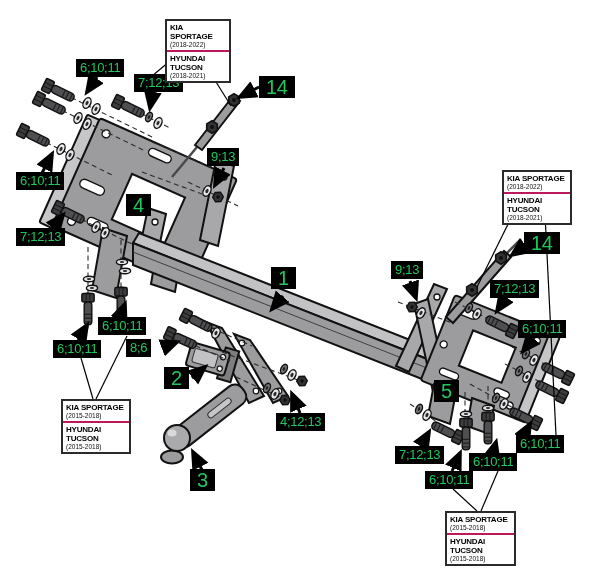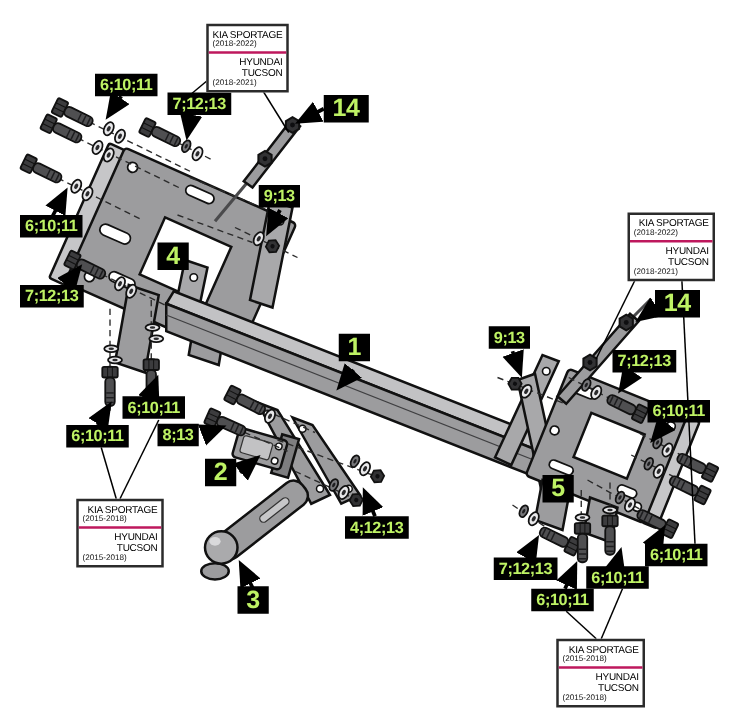--- a/index.html
+++ b/index.html
@@ -1,25 +1,25 @@
 <!DOCTYPE html>
 <html><head>
 <meta charset="utf-8">
 <style>
   html,body{margin:0;padding:0;background:#fff;}
   .stage{position:relative;width:600px;height:570px;background:#ffffff;overflow:hidden;
          font-family:"Liberation Sans",sans-serif;}
   .stage svg{position:absolute;left:0;top:0;}
-  .callout{position:absolute;background:#000;color:#bef264;font-weight:bold;font-size:13px;
+  .callout{position:absolute;background:#000;color:#22c55e;font-weight:normal;font-size:13px;
            line-height:16px;padding:1px 4px;white-space:nowrap;letter-spacing:-0.3px;z-index:5;}
   .callout.num{font-size:20px;line-height:20px;padding:1px 7px;}
   .vbox{position:absolute;background:#fff;border:2px solid #2b2b2b;z-index:5;}
   .vrow{padding:2px 3px 1px 3px;}
   .vrow + .vrow{border-top:2px solid #be185d;}
-  .vmodel{display:block;font-weight:normal;font-size:8px;line-height:9px;letter-spacing:-0.2px;color:#000;text-align:right;}
+  .vmodel{display:block;font-weight:bold;font-size:8px;line-height:9px;letter-spacing:-0.2px;color:#000;}
   .vyears{display:block;font-size:6.5px;line-height:8px;color:#111;}
 </style>
 </head>
 <body>
 
 <div class="stage">
 
 <svg width="600" height="570" viewBox="0 0 600 570">
   <defs>
     <marker id="ah" markerWidth="8" markerHeight="8" refX="5.5" refY="3" orient="auto">
@@ -271,21 +271,21 @@
 <div class="callout" style="left:76px;top:59px">6;10;11</div>
 <div class="callout" style="left:134px;top:74px">7;12;13</div>
 <div class="callout num" style="left:259px;top:76px">14</div>
 <div class="callout" style="left:16px;top:172px">6;10;11</div>
 <div class="callout num" style="left:126px;top:194px">4</div>
 <div class="callout" style="left:16px;top:228px">7;12;13</div>
 <div class="callout" style="left:207px;top:148px">9;13</div>
 <div class="callout num" style="left:271px;top:267px">1</div>
 <div class="callout" style="left:98px;top:317px">6;10;11</div>
 <div class="callout" style="left:53px;top:340px">6;10;11</div>
-<div class="callout" style="left:126px;top:339px">8;13</div>
+<div class="callout" style="left:126px;top:339px">8;6</div>
 <div class="callout num" style="left:164px;top:367px">2</div>
 <div class="callout" style="left:276px;top:413px">4;12;13</div>
 <div class="callout num" style="left:190px;top:469px">3</div>
 <div class="callout" style="left:391px;top:261px">9;13</div>
 <div class="callout num" style="left:524px;top:232px">14</div>
 <div class="callout" style="left:490px;top:280px">7;12;13</div>
 <div class="callout" style="left:518px;top:320px">6;10;11</div>
 <div class="callout num" style="left:434px;top:380px">5</div>
 <div class="callout" style="left:395px;top:446px">7;12;13</div>
 <div class="callout" style="left:516px;top:435px">6;10;11</div>

